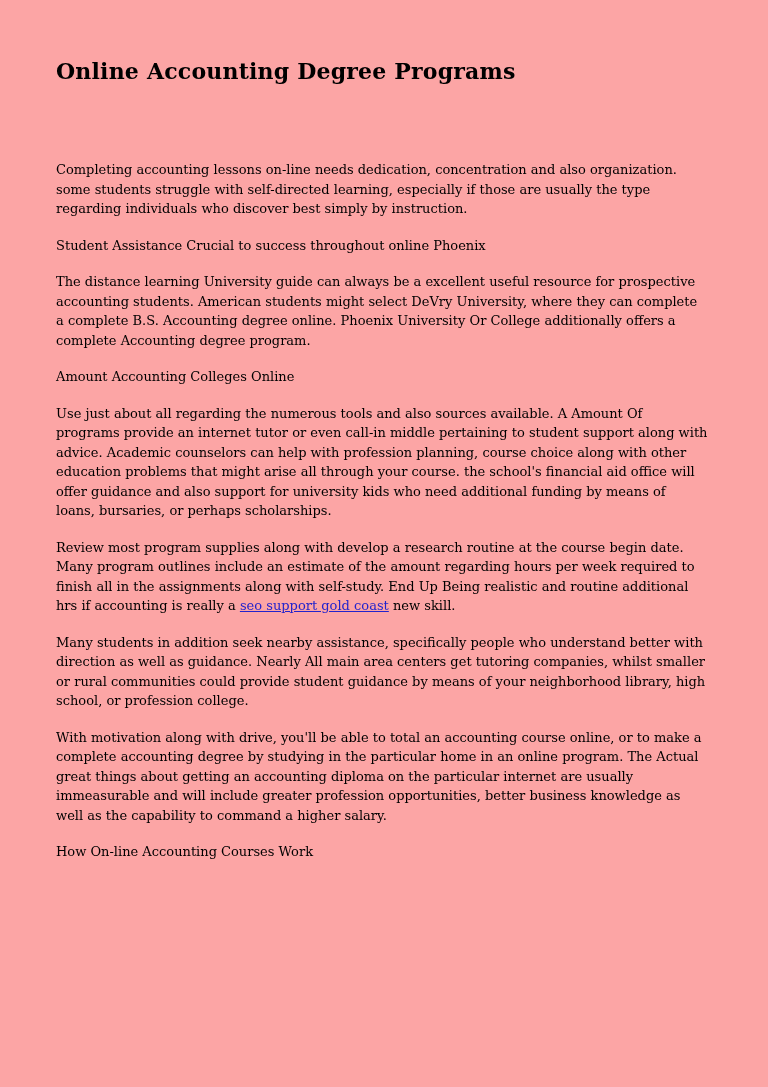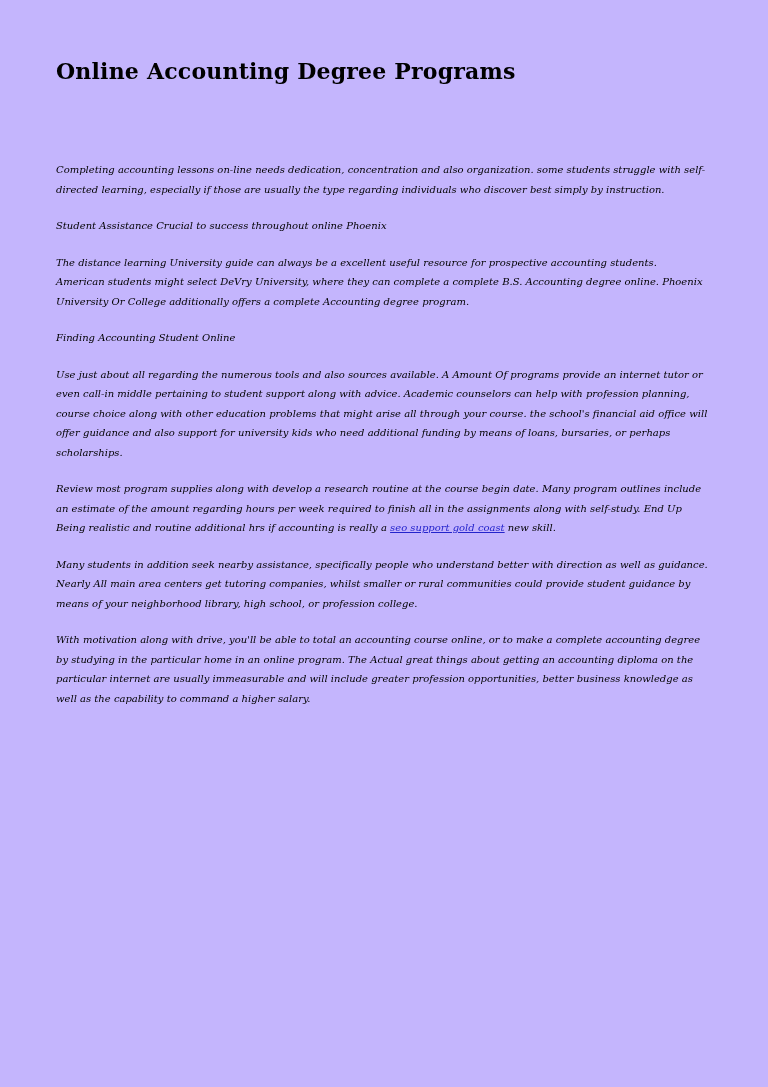--- a/index.html
+++ b/index.html
@@ -3,64 +3,64 @@
 <meta charset="utf-8">
 <style>
   html, body {
     margin: 0;
     padding: 0;
     background: #ffffff;
   }
   .page {
     width: 768px;
     height: 1087px;
-    background: #c4b5fd;
+    background: #fca5a5;
     box-sizing: border-box;
     padding: 57px 56px 0 56px;
     font-family: "DejaVu Serif", serif;
     color: #000000;
     overflow: hidden;
   }
   .doc-title {
     font-size: 22px;
     line-height: 29px;
     font-weight: bold;
     margin: 0 0 74px 0;
     letter-spacing: 0.2px;
   }
   .doc-body p {
-    font-size: 10px;
+    font-size: 13px;
     line-height: 19.5px;
     margin: 0 4px 17px 0;
     max-width: 656px;
-    font-style: italic;
   }
   a.inline-link {
     color: #2323cc;
     text-decoration: underline;
     cursor: pointer;
   }
 </style>
 </head>
 <body>
 
 <div class="page">
   <h1 class="doc-title">Online Accounting Degree Programs</h1>
 
   <div class="doc-body">
     <p>Completing accounting lessons on-line needs dedication, concentration and also organization. some students struggle with self-directed learning, especially if those are usually the type regarding individuals who discover best simply by instruction.</p>
 
     <p>Student Assistance Crucial to success throughout online Phoenix</p>
 
     <p>The distance learning University guide can always be a excellent useful resource for prospective accounting students. American students might select DeVry University, where they can complete a complete B.S. Accounting degree online. Phoenix University Or College additionally offers a complete Accounting degree program.</p>
 
-    <p>Finding Accounting Student Online</p>
+    <p>Amount Accounting Colleges Online</p>
 
     <p>Use just about all regarding the numerous tools and also sources available. A Amount Of programs provide an internet tutor or even call-in middle pertaining to student support along with advice. Academic counselors can help with profession planning, course choice along with other education problems that might arise all through your course. the school's financial aid office will offer guidance and also support for university kids who need additional funding by means of loans, bursaries, or perhaps scholarships.</p>
 
     <p><span>Review most program supplies along with develop a research routine at the course begin date. Many program outlines include an estimate of the amount regarding hours per week required to finish all in the assignments along with self-study. End Up Being realistic and routine additional hrs if accounting is really a </span><a class="inline-link" href="#">seo support gold coast</a><span> new skill.</span></p>
 
     <p>Many students in addition seek nearby assistance, specifically people who understand better with direction as well as guidance. Nearly All main area centers get tutoring companies, whilst smaller or rural communities could provide student guidance by means of your neighborhood library, high school, or profession college.</p>
 
     <p>With motivation along with drive, you'll be able to total an accounting course online, or to make a complete accounting degree by studying in the particular home in an online program. The Actual great things about getting an accounting diploma on the particular internet are usually immeasurable and will include greater profession opportunities, better business knowledge as well as the capability to command a higher salary.</p>
 
+    <p>How On-line Accounting Courses Work</p>
   </div>
 </div>
 
 </body></html>

